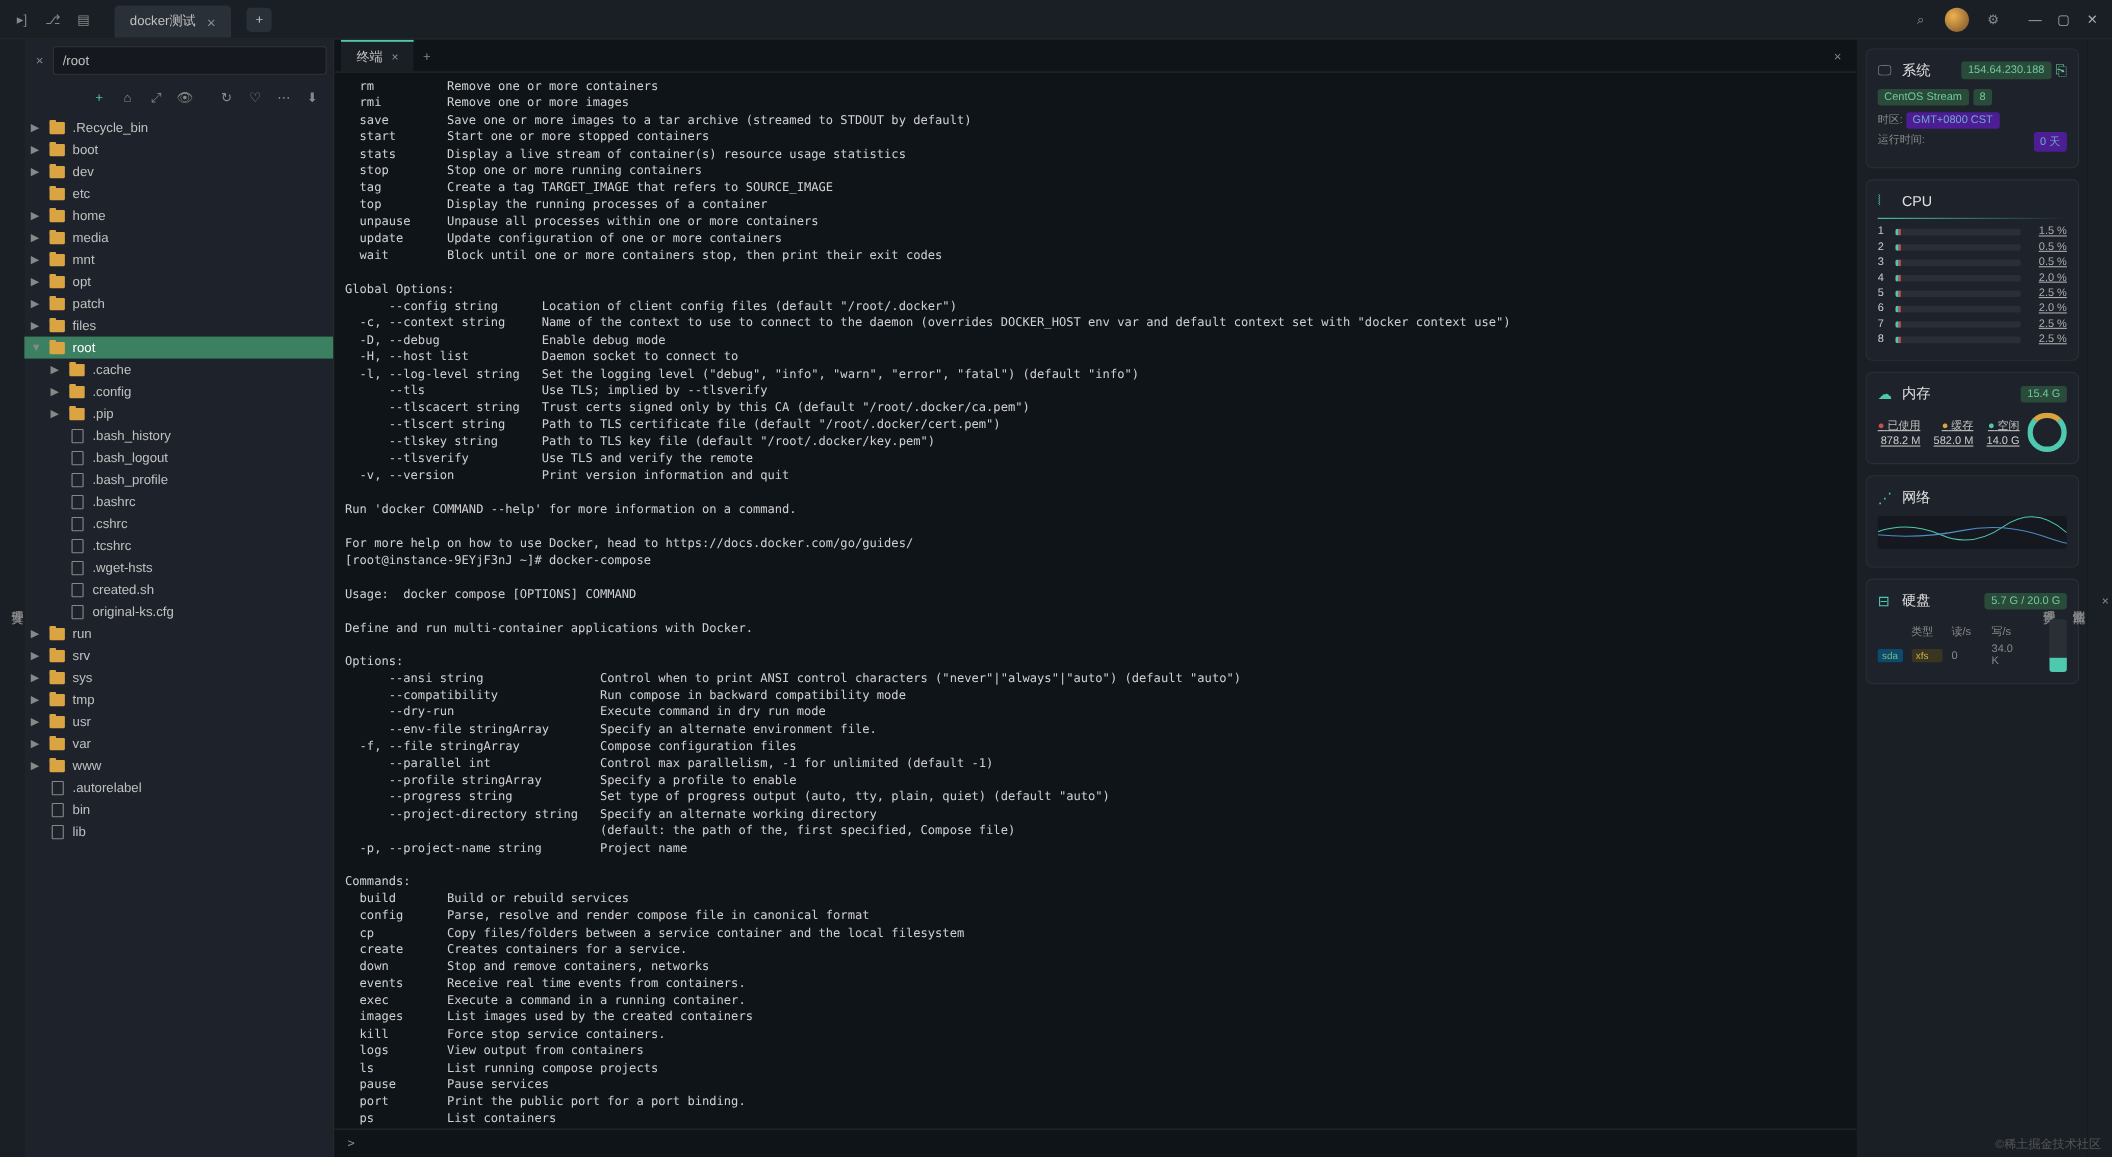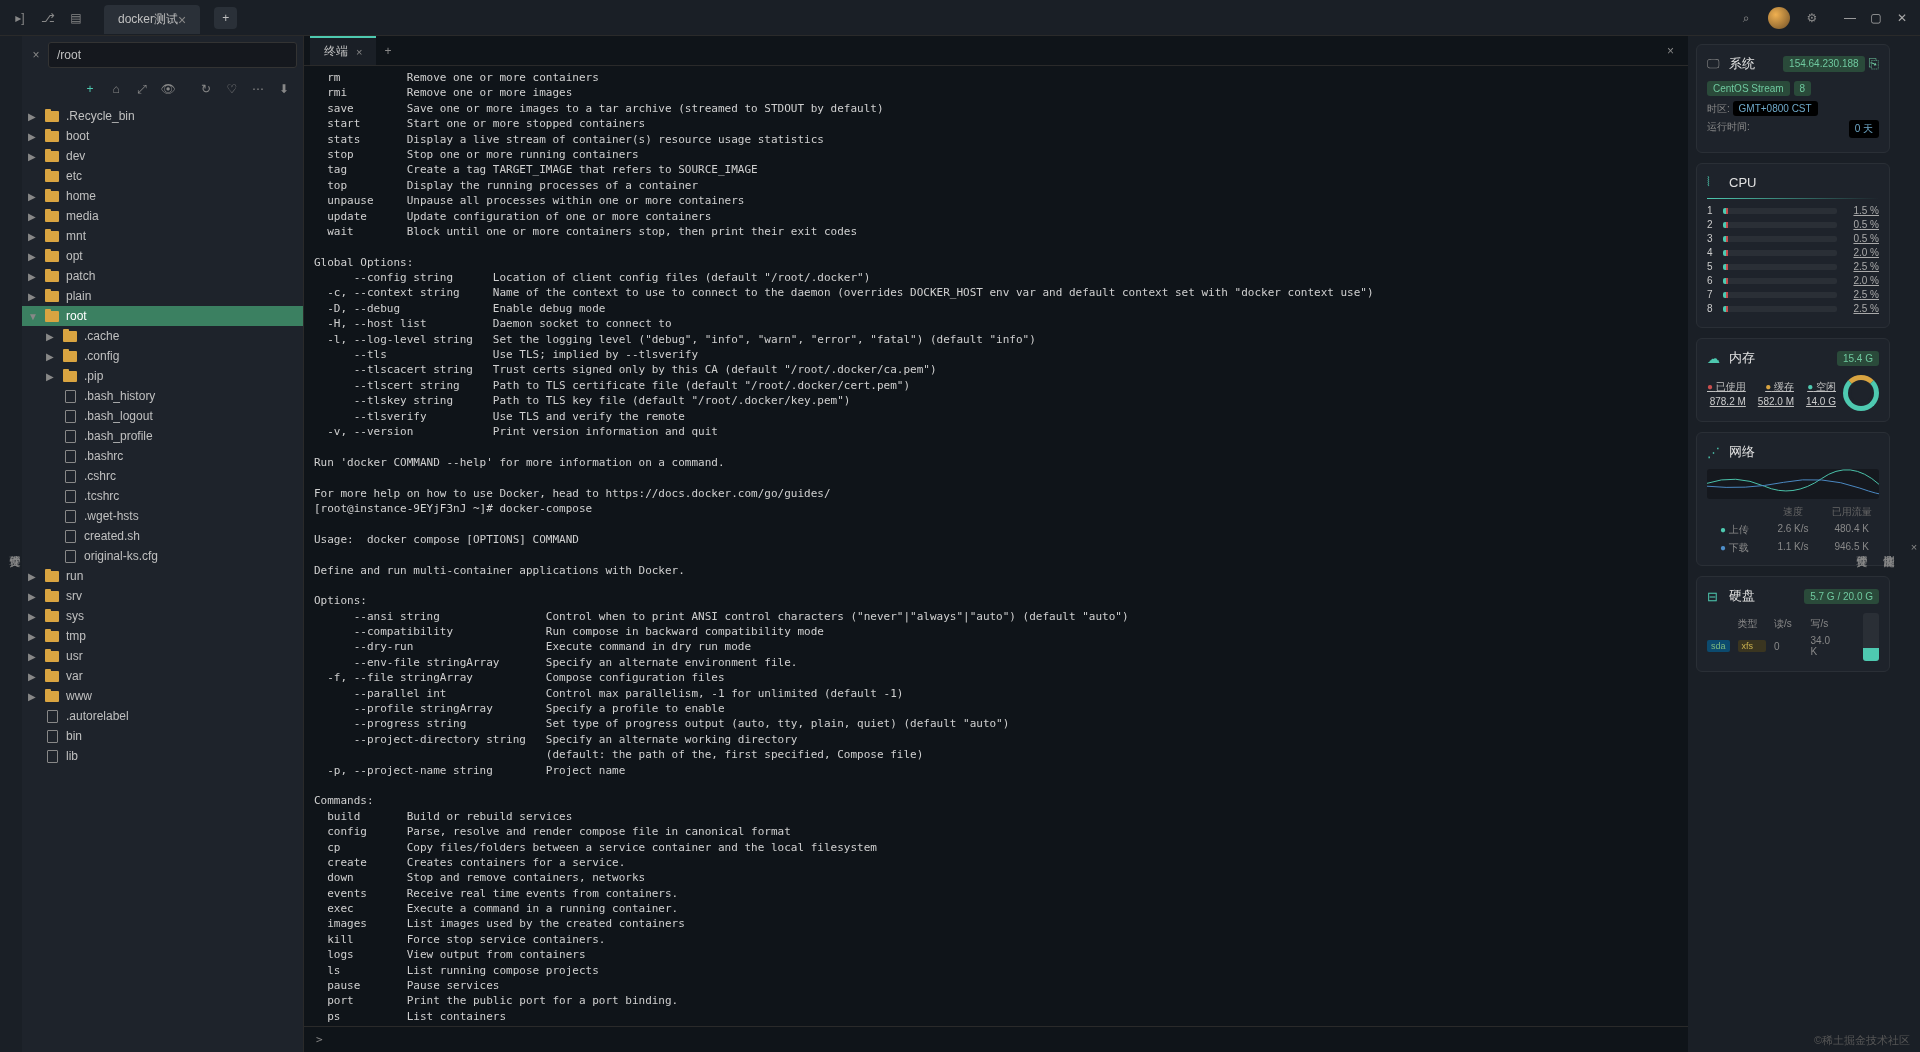--- a/index.html
+++ b/index.html
@@ -2,21 +2,21 @@
 <html><head>
 <meta charset="utf-8">
 <style>
 * { margin: 0; padding: 0; box-sizing: border-box; }
 body { font-family: -apple-system, "PingFang SC", "Microsoft YaHei", sans-serif; background: #0f1419; color: #c0c0c0; font-size: 12px; overflow: hidden; }
 .app { display: flex; flex-direction: column; height: 100vh; width: 100vw; }
 .titlebar { height: 36px; background: #1a1f26; display: flex; align-items: center; padding: 0 10px; border-bottom: 1px solid #2a2a2a; }
 .titlebar-left { display: flex; align-items: center; gap: 8px; }
 .titlebar-icon { width: 20px; height: 20px; display: flex; align-items: center; justify-content: center; cursor: pointer; color: #888; }
 .titlebar-tabs { display: flex; margin-left: 10px; }
-.titlebar-tab { background: #2a3038; padding: 6px 14px; display: flex; align-items: center; gap: 0; font-size: 12px; border-radius: 4px 4px 0 0; margin-top: 4px; }
+.titlebar-tab { background: #2a3038; padding: 6px 14px; display: flex; align-items: center; gap: 10px; font-size: 12px; border-radius: 4px 4px 0 0; margin-top: 4px; }
 .titlebar-tab .close { font-size: 14px; color: #888; cursor: pointer; }
 .titlebar-add { margin-left: 6px; padding: 4px 8px; background: #2a3038; border-radius: 4px; cursor: pointer; }
 .titlebar-right { margin-left: auto; display: flex; align-items: center; gap: 12px; }
 .win-controls { display: flex; gap: 10px; margin-left: 8px; }
 .win-btn { width: 16px; height: 16px; display: flex; align-items: center; justify-content: center; cursor: pointer; color: #aaa; }
 .avatar { width: 22px; height: 22px; border-radius: 50%; background: radial-gradient(circle at 35% 35%, #f0b050, #705028); }
 
 .body { flex: 1; display: flex; overflow: hidden; }
 
 .left-strip { width: 22px; background: #1a1f26; display: flex; flex-direction: column; align-items: center; padding-top: 6px; gap: 12px; font-size: 11px; color: #888; writing-mode: vertical-rl; }
@@ -48,21 +48,21 @@
 .terminal { flex: 1; padding: 4px 10px; font-family: "Consolas", monospace; font-size: 11px; line-height: 1.4; color: #d0d0d0; white-space: pre; overflow: auto; }
 .term-input-row { border-top: 1px solid #2a2a2a; padding: 6px 12px; display: flex; align-items: center; gap: 8px; font-family: monospace; font-size: 11px; color: #888; }
 
 .right-panel { width: 210px; background: #1a1f26; display: flex; flex-direction: column; padding: 8px; gap: 10px; font-size: 11px; overflow-y: auto; }
 .right-strip { width: 22px; background: #1a1f26; display: flex; flex-direction: column; align-items: center; padding-top: 6px; gap: 12px; font-size: 11px; color: #888; writing-mode: vertical-rl; }
 .right-strip > div { cursor: pointer; padding: 4px 0; }
 .card { background: #1e232b; border: 1px solid #2a2f36; border-radius: 6px; padding: 10px; }
 .card-head { display: flex; align-items: center; gap: 6px; margin-bottom: 8px; font-size: 13px; font-weight: 500; color: #e0e0e0; }
 .card-head .ci { width: 16px; color: #888; }
 .badge { background: #2a4a3a; color: #6fc99f; padding: 2px 6px; border-radius: 3px; font-size: 10px; }
-.badge.blue { background: #000000; color: #6fa9c9; }
+.badge.blue { background: #4c1d95; color: #6fa9c9; }
 .info-row { display: flex; justify-content: space-between; font-size: 10px; color: #888; margin: 4px 0; }
 .cpu-row { display: flex; align-items: center; gap: 6px; font-size: 10px; margin: 3px 0; }
 .cpu-row .n { width: 10px; color: #ccc; }
 .cpu-bar { flex: 1; height: 6px; background: #2a2f36; position: relative; border-radius: 2px; overflow: hidden; }
 .cpu-bar .seg { position: absolute; top: 0; height: 100%; }
 .cpu-bar .seg.g { background: #4ec9b0; left: 0; width: 3%; }
 .cpu-bar .seg.r { background: #c94e4e; left: 3%; width: 1%; }
 .cpu-row .pct { width: 36px; text-align: right; color: #aaa; text-decoration: underline; }
 .mem-grid { display: flex; justify-content: space-between; align-items: center; }
 .mem-vals { display: flex; gap: 12px; font-size: 10px; }
@@ -196,21 +196,21 @@
             <span class="ico">
               <span class="folder-ico"></span>
             </span>
             <span>patch</span>
           </div>
           <div class="tree-item">
             <span class="exp">▶</span>
             <span class="ico">
               <span class="folder-ico"></span>
             </span>
-            <span>plain</span>
+            <span>files</span>
           </div>
           <div class="tree-item selected">
             <span class="exp">▼</span>
             <span class="ico">
               <span class="folder-ico"></span>
             </span>
             <span>root</span>
           </div>
           <div class="tree-item indent-1">
             <span class="exp">▶</span>
@@ -579,31 +579,20 @@
         <div class="card-head">
           <span class="ci" style="color:#4ec9b0">⋰</span>
           <span>网络</span>
         </div>
         <div class="net-chart">
           <svg viewBox="0 0 180 30" preserveAspectRatio="none">
               <path d="M0,15 Q30,5 60,18 T120,10 T180,16" stroke="#4ec9b0" fill="none" stroke-width="1"></path>
               <path d="M0,18 Q40,22 80,14 T160,20 T180,18" stroke="#4e8ec9" fill="none" stroke-width="1"></path>
             </svg>
         </div>
-        <div class="net-grid">
-          <div class="h"></div>
-            <div class="h">速度</div>
-            <div class="h">已用流量</div>
-          <div><span style="color:#4ec9b0">●</span> <span>上传</span></div>
-            <div>2.6 K/s</div>
-            <div>480.4 K</div>
-          <div><span style="color:#4e8ec9">●</span> <span>下载</span></div>
-            <div>1.1 K/s</div>
-            <div>946.5 K</div>
-        </div>
       </div>
 
       <div class="card">
         <div class="card-head">
           <span class="ci" style="color:#4ec9b0">⊟</span>
           <span>硬盘</span>
           <div class="card-head-right">
               <span class="badge">5.7 G / 20.0 G</span>
             </div>
         </div>

